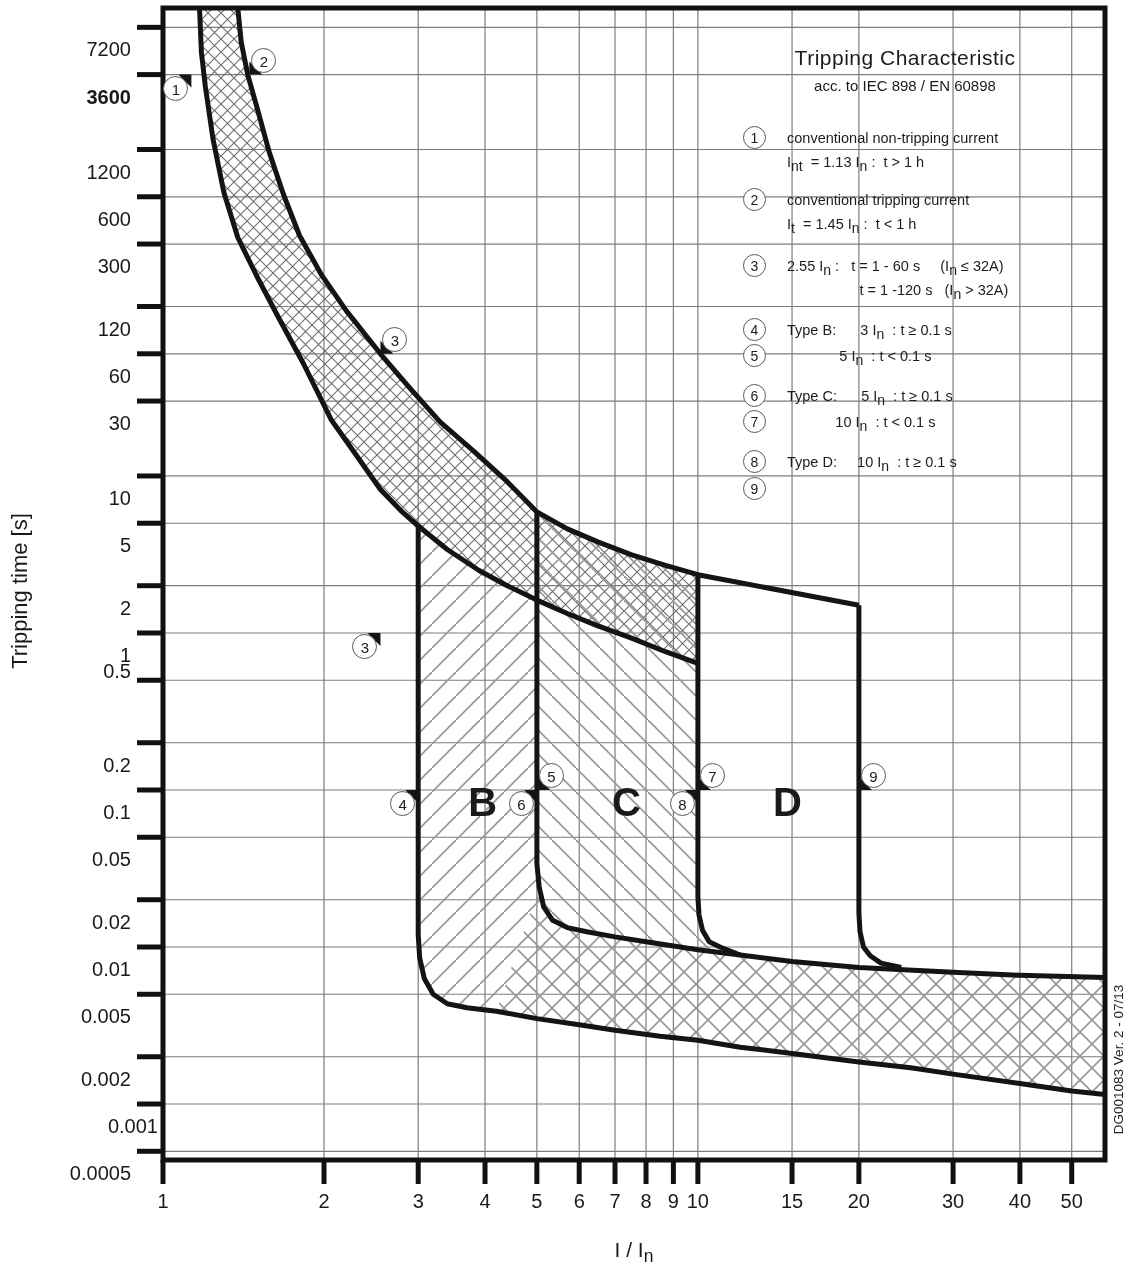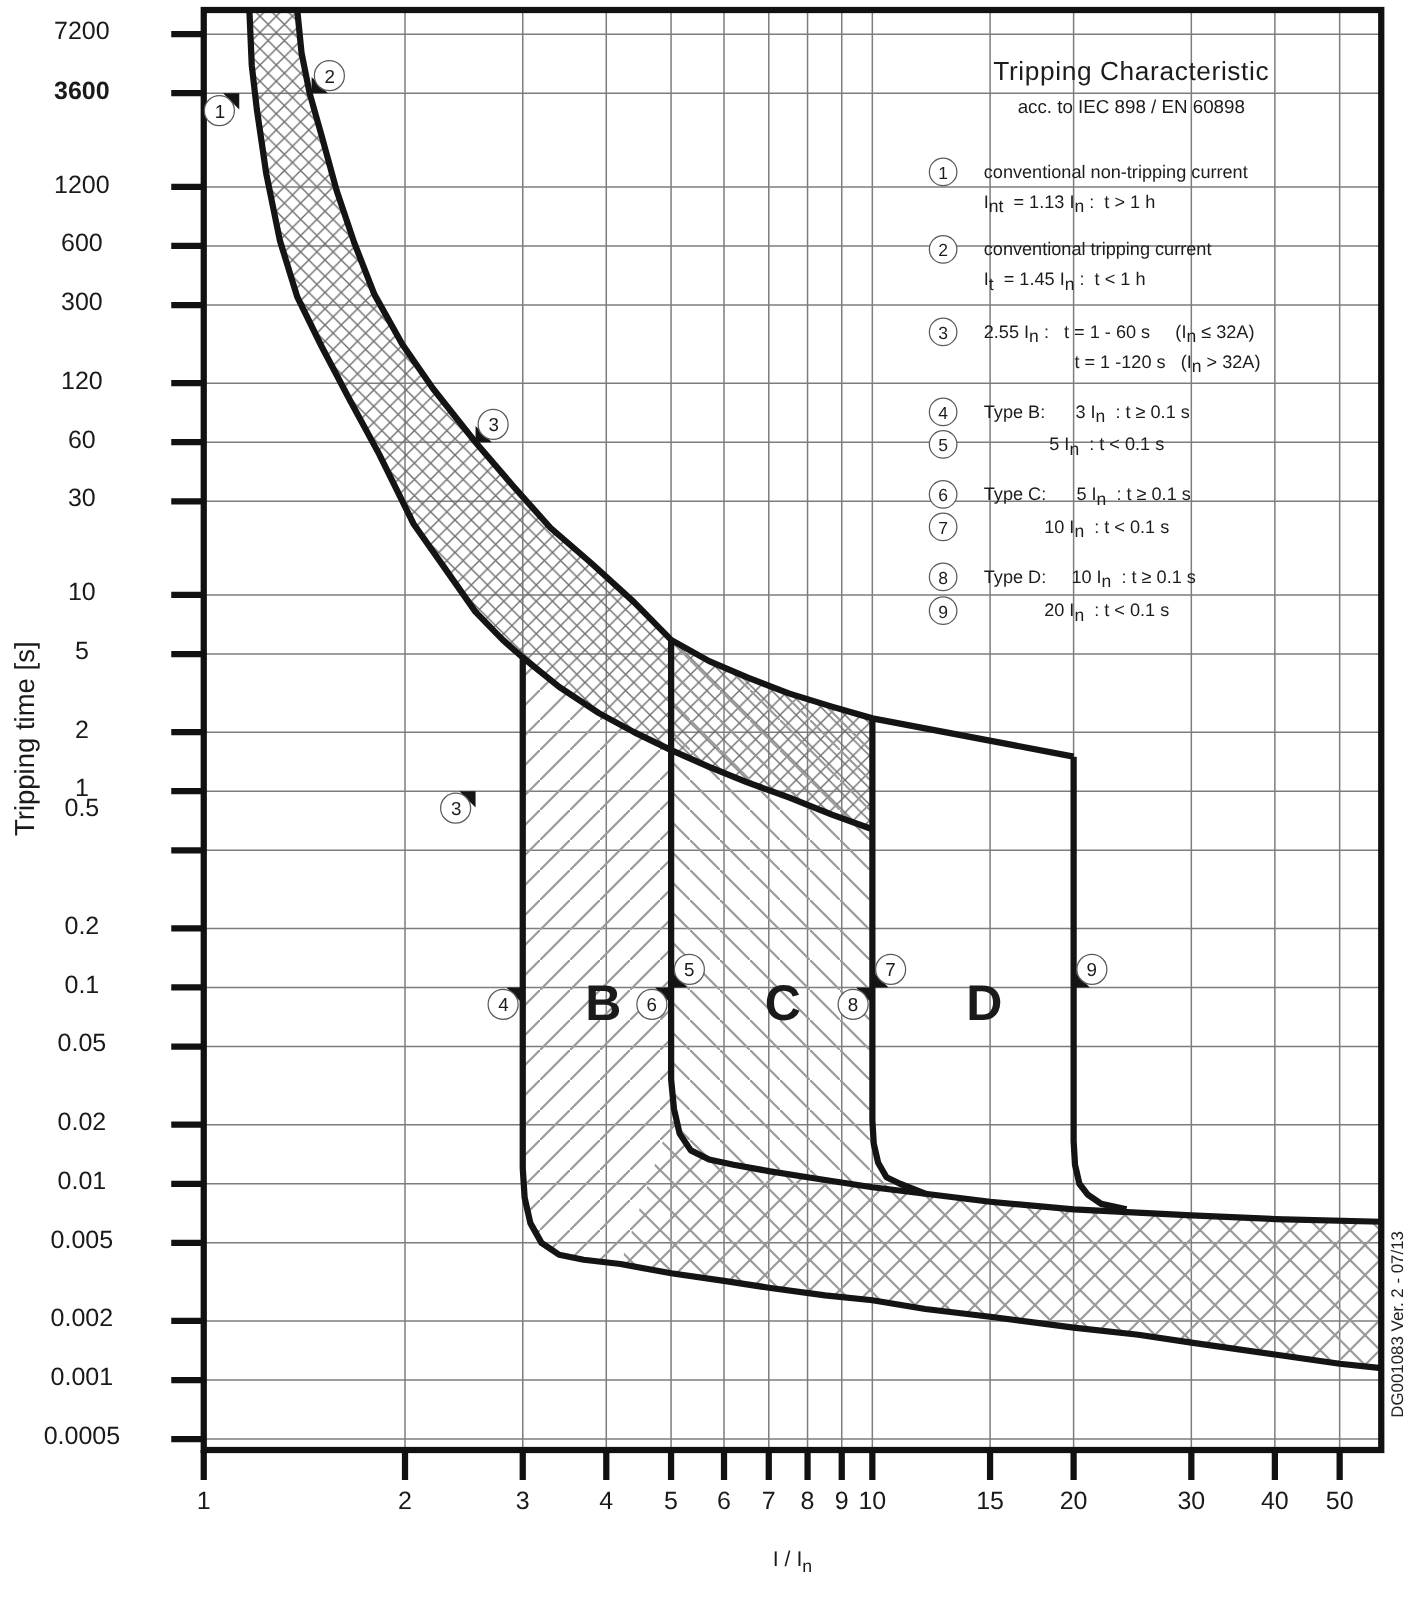--- a/index.html
+++ b/index.html
@@ -1,34 +1,34 @@
 <!DOCTYPE html>
 <html><head>
 <meta charset="utf-8">
 <style>
   html,body{margin:0;padding:0;background:#ffffff;}
   body{font-family:"Liberation Sans", sans-serif;-webkit-font-smoothing:antialiased;}
   #fig{position:relative;width:1130px;height:1280px;background:#fff;overflow:hidden;}
   #chart-svg{position:absolute;left:0;top:0;}
-  .ytick-label{position:absolute;left:0;width:131px;text-align:center;font-size:20px;color:#1a1a1a;}
+  .ytick-label{position:absolute;left:0;width:131px;text-align:right;font-size:20px;color:#1a1a1a;margin-top:24px;}
   .xtick-label{position:absolute;width:80px;text-align:center;font-size:20px;color:#1a1a1a;}
   .marker-circle{position:absolute;width:25px;height:25px;border:1.7px solid #5a5a5a;border-radius:50%;
      background:#fff;color:#1c1c1c;font-size:15px;line-height:25px;text-align:center;box-sizing:border-box;}
   #title{position:absolute;left:700px;top:46px;width:410px;text-align:center;font-size:21px;color:#1c1c1c;letter-spacing:0.5px;}
   #subtitle{position:absolute;left:700px;top:77px;width:410px;text-align:center;font-size:15px;color:#1c1c1c;}
   #legend{position:absolute;left:735px;top:0;width:390px;}
   .lg-item{position:absolute;left:0;width:390px;}
   .lg-circle{position:absolute;left:8px;top:0px;width:23px;height:23px;border:1.5px solid #5a5a5a;border-radius:50%;
      background:#fff;color:#1c1c1c;font-size:14px;line-height:23px;text-align:center;box-sizing:border-box;}
   .lg-lines{margin-left:52px;}
   .lg-line{font-size:14.5px;color:#1c1c1c;line-height:24px;white-space:pre;}
   .lg-line sub, .f sub{font-size:14px;}
   #y-axis-label{position:absolute;left:-90px;top:578px;width:220px;text-align:center;font-size:22px;color:#1a1a1a;
      transform:rotate(-90deg);}
-  #x-axis-label{position:absolute;left:574px;top:1238px;width:120px;text-align:center;font-size:17px;color:#1a1a1a;}
+  #x-axis-label{position:absolute;left:574px;top:1238px;width:120px;text-align:center;font-size:21px;color:#1a1a1a;}
   #doc-ref{position:absolute;left:992px;top:1052px;width:252px;text-align:center;font-size:13.5px;color:#222;
      transform:rotate(-90deg);}
   sub{line-height:0;}
 </style>
 </head>
 <body>
 
 <div id="fig">
   <svg id="chart-svg" width="1130" height="1280">
       <defs>
@@ -195,23 +195,20 @@
           </div>
         </div>
         <div class="lg-item" style="top: 450px;">
           <div class="lg-circle">8</div>
           <div class="lg-lines">
             <div class="lg-line">Type D:     10 I<sub>n</sub>  : t ≥ 0.1 s</div>
           </div>
         </div>
         <div class="lg-item" style="top: 477px;">
           <div class="lg-circle">9</div>
-          <div class="lg-lines">
-            <div class="lg-line">            20 I<sub>n</sub>  : t &lt; 0.1 s</div>
-          </div>
         </div>
       </div>
     <div id="y-axis-label">Tripping time [s]</div>
     <div id="x-axis-label">I / I<sub>n</sub></div>
     <div id="doc-ref">DG001083 Ver. 2 - 07/13</div>
   <div class="ytick-label" style="top: 14.3322px;">7200</div>
       <div class="ytick-label" style="top: 61.5976px; font-weight: bold;">3600</div>
       <div class="ytick-label" style="top: 136.512px;">1200</div>
       <div class="ytick-label" style="top: 183.777px;">600</div>
       <div class="ytick-label" style="top: 231.042px;">300</div>
@@ -223,21 +220,21 @@
       <div class="ytick-label" style="top: 572.715px;">2</div>
       <div class="ytick-label" style="top: 619.981px;">1</div>
       <div class="ytick-label" style="top: 636px;">0.5</div>
       <div class="ytick-label" style="top: 729.728px;">0.2</div>
       <div class="ytick-label" style="top: 776.993px;">0.1</div>
       <div class="ytick-label" style="top: 824.259px;">0.05</div>
       <div class="ytick-label" style="top: 886.74px;">0.02</div>
       <div class="ytick-label" style="top: 934.005px;">0.01</div>
       <div class="ytick-label" style="top: 981.271px;">0.005</div>
       <div class="ytick-label" style="top: 1043.75px;">0.002</div>
-      <div class="ytick-label" style="top: 1091.02px;">0.001</div>
+      <div class="ytick-label" style="top: 1091.02px; padding-left: 27px;">0.001</div>
       <div class="ytick-label" style="top: 1138.28px;">0.0005</div>
       <div class="xtick-label" style="left: 123px; top: 1190px;">1</div>
       <div class="xtick-label" style="left: 284.012px; top: 1190px;">2</div>
       <div class="xtick-label" style="left: 378.198px; top: 1190px;">3</div>
       <div class="xtick-label" style="left: 445.024px; top: 1190px;">4</div>
       <div class="xtick-label" style="left: 496.858px; top: 1190px;">5</div>
       <div class="xtick-label" style="left: 539.21px; top: 1190px;">6</div>
       <div class="xtick-label" style="left: 575.018px; top: 1190px;">7</div>
       <div class="xtick-label" style="left: 606.036px; top: 1190px;">8</div>
       <div class="xtick-label" style="left: 633.396px; top: 1190px;">9</div>

